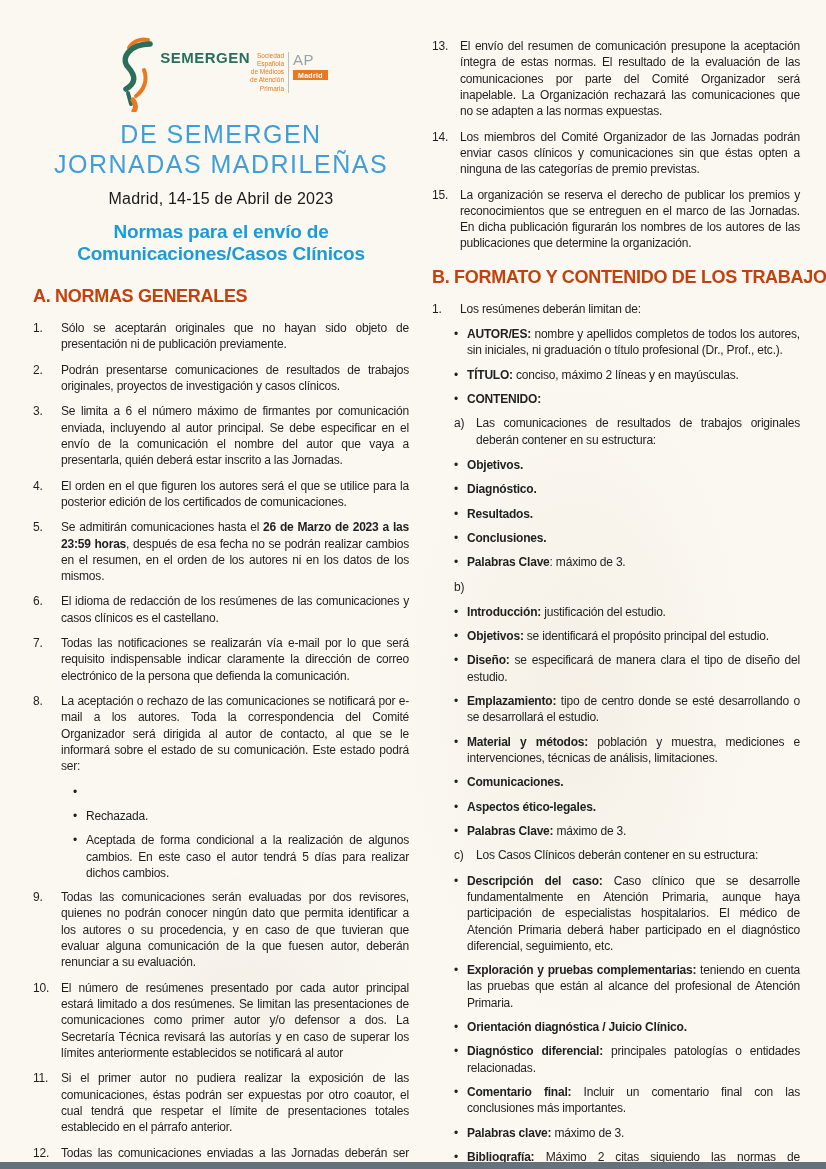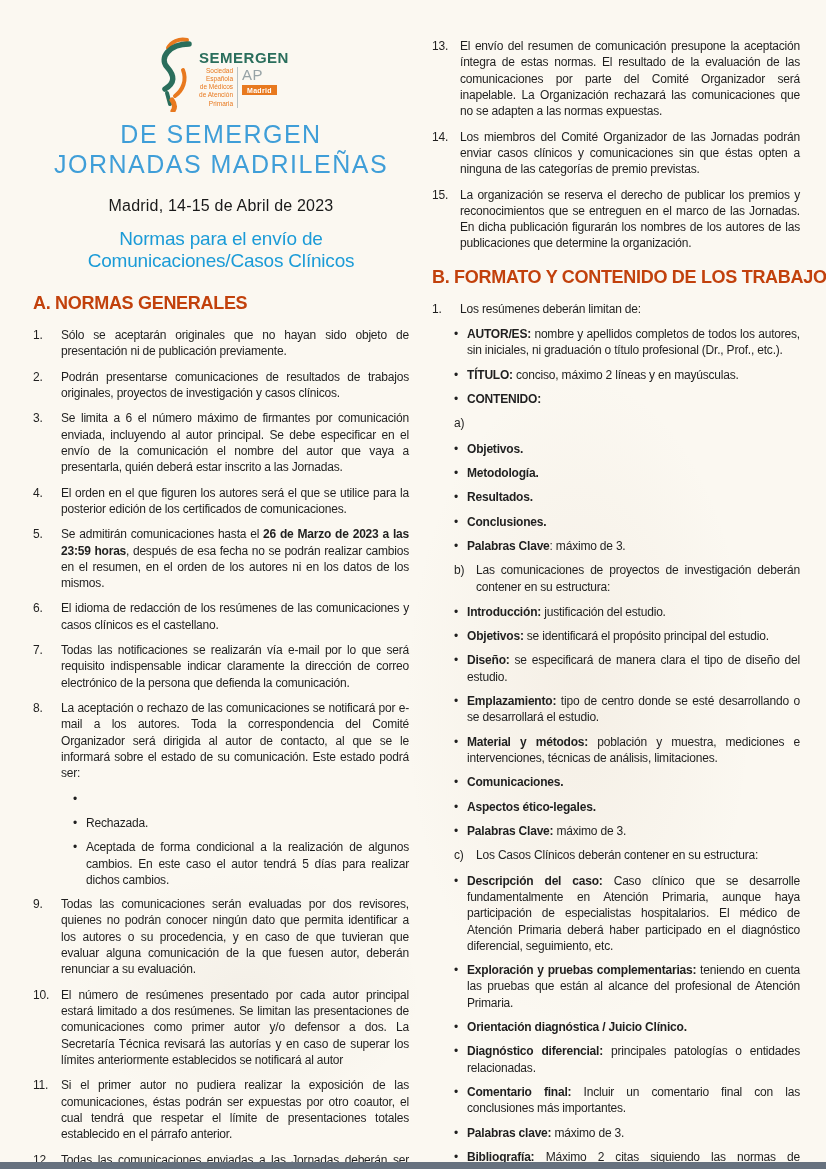--- a/index.html
+++ b/index.html
@@ -18,33 +18,33 @@
     pointer-events:none;
   }
   .col{position:absolute;top:0;}
   .col-left{left:33px;width:376px;}
   .col-right{left:432px;width:368px;top:38px;}
 
   
   .logo-wrap{display:flex;justify-content:center;margin:36px 0 6px 0;}
   .logo{display:flex;align-items:flex-start;}
   .logo svg{display:block;margin-right:4px;}
-  .logo-textcol{display:flex;flex-direction:column;margin-top:14px;}
+  .logo-textcol{display:flex;flex-direction:row;margin-top:14px;}
   .logo-name{font-weight:bold;font-size:15px;letter-spacing:.5px;color:#2a6e5c;line-height:1;}
   .logo-sub{display:flex;align-items:stretch;margin-top:2px;}
   .logo-tagline{display:flex;flex-direction:column;align-items:flex-end;color:#e8791f;
     font-size:6.5px;line-height:1.25;padding-right:4px;border-right:1px solid #b9c2c4;}
   .logo-apcol{display:flex;flex-direction:column;align-items:flex-start;padding-left:4px;}
   .logo-ap{color:#97a3a6;font-size:15px;line-height:1;letter-spacing:.5px;}
   .logo-region{margin-top:3px;background:#e8791f;color:#ffffff;font-weight:bold;
     font-size:7px;padding:1.5px 5px;letter-spacing:.3px;}
 
   .title{color:#3f9ed8;text-align:center;font-size:25px;line-height:1.18;letter-spacing:1.5px;margin-top:8px;}
-  .date{color:#1a1a1a;text-align:center;font-size:16px;margin-top:18px;letter-spacing:.2px;}
-  .subtitle{color:#1b9bd7;font-weight:normal;text-align:center;font-size:19px;line-height:1.16;margin-top:13px;letter-spacing:-0.2px;}
+  .date{color:#1a1a1a;text-align:center;font-size:16px;margin-top:11px;letter-spacing:.2px;}
+  .subtitle{color:#1b9bd7;font-weight:bold;text-align:center;font-size:19px;line-height:1.16;margin-top:13px;letter-spacing:-0.2px;}
 
   .section-heading{color:#c2410c;font-weight:bold;font-size:18px;letter-spacing:-0.3px;margin:21px 0 13px 0;}
   .col-right .section-heading{margin-top:15px;white-space:nowrap;}
 
   
   .row{display:flex;margin-bottom:9px;font-size:12px;line-height:1.36;letter-spacing:-0.2px;}
   .row .m{flex:0 0 auto;}
   .row .t{flex:1 1 auto;text-align:justify;}
   .row.num .m{width:28px;}
   .row.bullet{padding-left:40px;margin-bottom:8px;}
@@ -192,44 +192,44 @@
   <div class="row bullet">
       <span class="m">•</span>
       <div class="t"><b>TÍTULO:</b> conciso, máximo 2 líneas y en mayúsculas.</div>
     </div>
   <div class="row bullet">
       <span class="m">•</span>
       <div class="t"><b>CONTENIDO:</b></div>
     </div>
   <div class="row alpha">
       <span class="m">a)</span>
+      <div class="t">Las comunicaciones de resultados de trabajos originales deberán contener en su estructura:</div>
     </div>
   <div class="row bullet">
       <span class="m">•</span>
       <div class="t"><b>Objetivos.</b></div>
     </div>
   <div class="row bullet">
       <span class="m">•</span>
-      <div class="t"><b>Metodología.</b></div>
+      <div class="t"><b>Diagnóstico.</b></div>
     </div>
   <div class="row bullet">
       <span class="m">•</span>
       <div class="t"><b>Resultados.</b></div>
     </div>
   <div class="row bullet">
       <span class="m">•</span>
       <div class="t"><b>Conclusiones.</b></div>
     </div>
   <div class="row bullet">
       <span class="m">•</span>
       <div class="t"><b>Palabras Clave</b>: máximo de 3.</div>
     </div>
   <div class="row alpha">
       <span class="m">b)</span>
-      <div class="t">Las comunicaciones de proyectos de investigación deberán contener en su estructura:</div>
     </div>
   <div class="row bullet">
       <span class="m">•</span>
       <div class="t"><b>Introducción:</b> justificación del estudio.</div>
     </div>
   <div class="row bullet">
       <span class="m">•</span>
       <div class="t"><b>Objetivos:</b> se identificará el propósito principal del estudio.</div>
     </div>
   <div class="row bullet">

